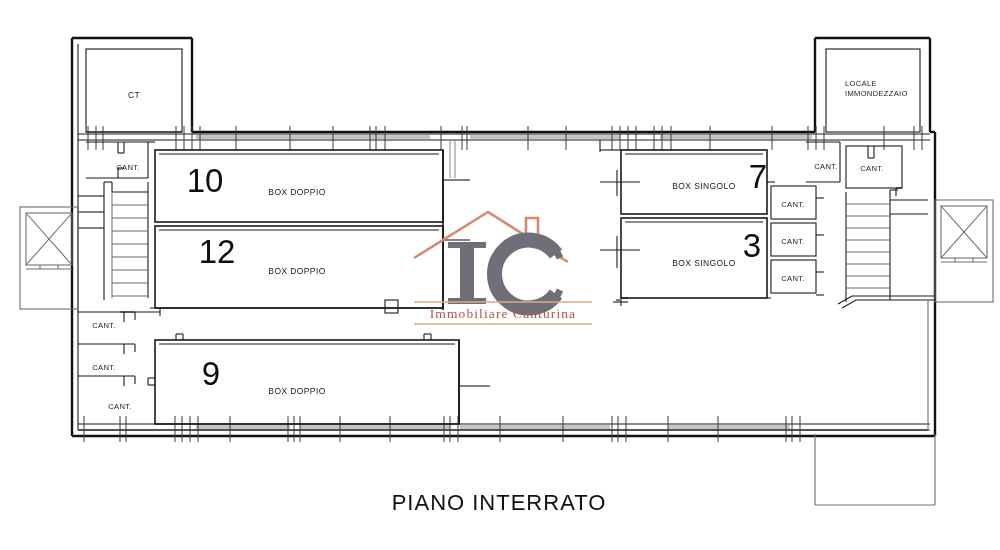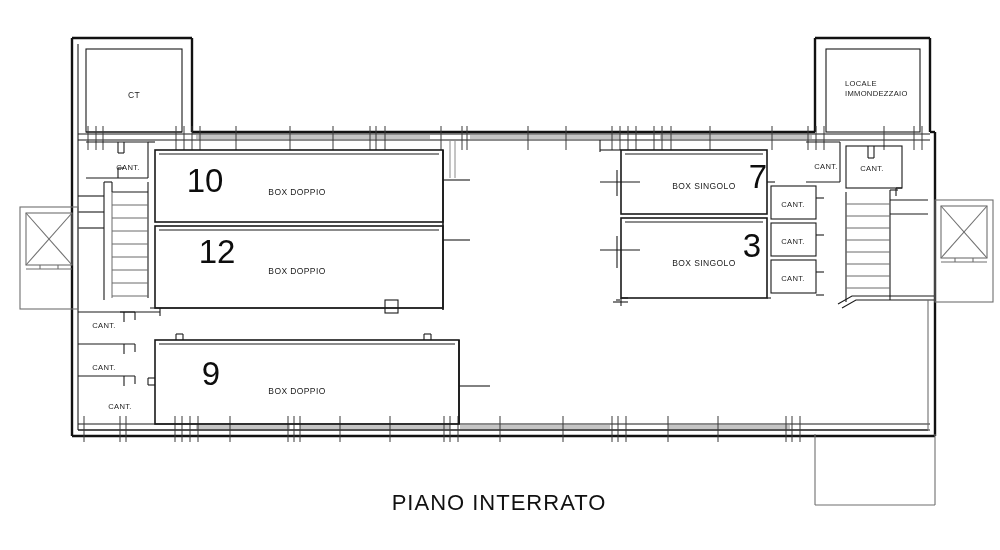--- a/index.html
+++ b/index.html
@@ -408,14 +408,36 @@
       <path class="wall-thin" d="M148,142 L155,142"></path>
       <path class="wall-thin" d="M600,150 L621,150"></path>
       <path class="wall-thin" d="M600,140 L600,152"></path>
       <path class="wall-thin" d="M767,298 L771,298"></path>
       <path class="wall-thin" d="M616,300 L620,300"></path>
     </g>
 
     <text class="title" x="499" y="510" text-anchor="middle">PIANO INTERRATO</text>
   </svg>
 
+  <div id="watermark">
+    <svg viewBox="0 0 190 132">
+
+      <path class="logo-roof" d="M6,62 L80,16 L118,40 L118,22 L130,22 L130,48 L160,66"></path>
+
+      <g class="logo-letter">
+        <rect x="40" y="46" width="38" height="6"></rect>
+        <rect x="52" y="46" width="14" height="62"></rect>
+        <rect x="40" y="102" width="38" height="6"></rect>
+      </g>
+
+      <g>
+        <path d="M148,58 A34,34 0 1 0 148,98" fill="none" stroke="#6f6f77" stroke-width="15"></path>
+        <path d="M146,50 L152,62" stroke="#6f6f77" stroke-width="7" fill="none"></path>
+        <path d="M146,106 L152,94" stroke="#6f6f77" stroke-width="7" fill="none"></path>
+      </g>
+
+      <line class="logo-rule" x1="6" y1="106" x2="184" y2="106"></line>
+      <line class="logo-rule" x1="6" y1="128" x2="184" y2="128"></line>
+      <text class="logo-text" x="95" y="122" text-anchor="middle">Immobiliare Canturina</text>
+    </svg>
+  </div>
 
 </div>
 
 </body></html>

